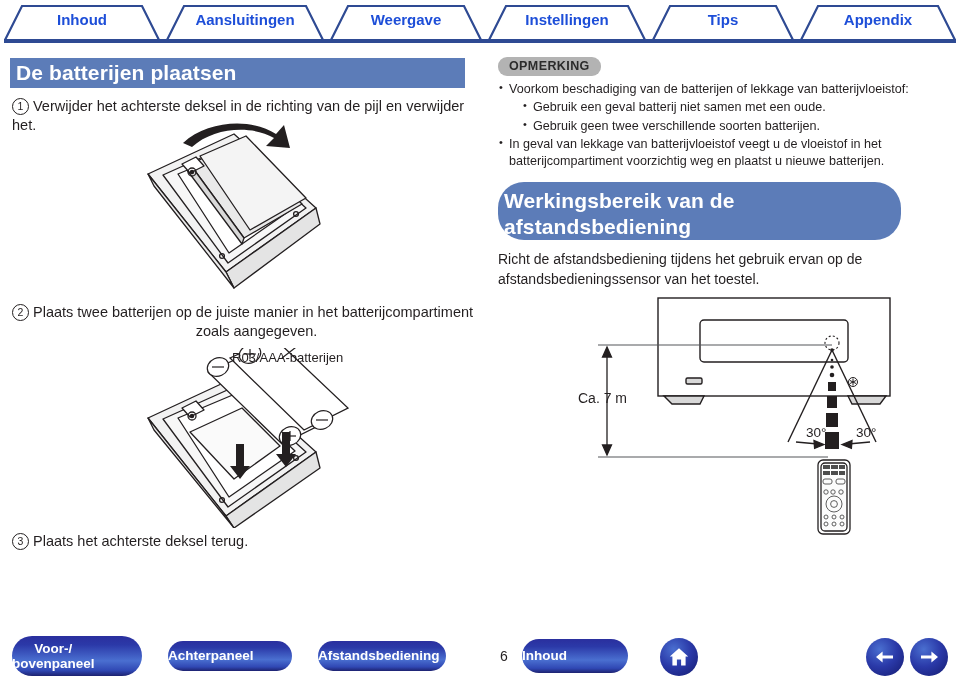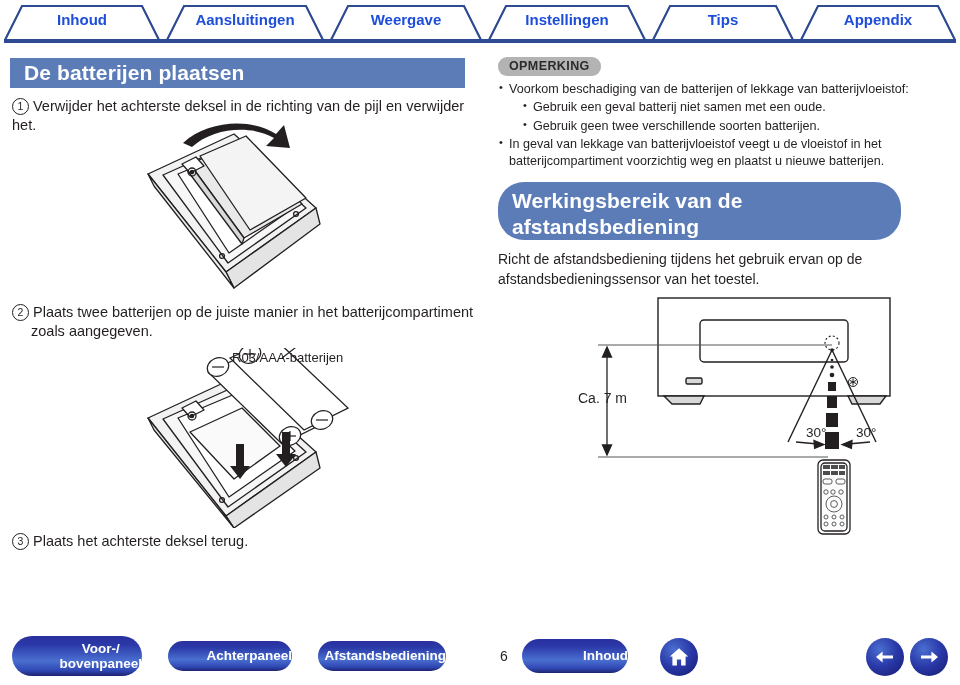--- a/index.html
+++ b/index.html
@@ -36,21 +36,21 @@
   
   .heading-bar {
     position: absolute;
     background: #5c7cb8;
     color: #ffffff;
     font-size: 21px;
     font-weight: bold;
     letter-spacing: 0.1px;
     display: flex;
     align-items: center;
-    padding-left: 14px;
+    padding-left: 6px;
     box-sizing: border-box;
   }
   .heading-bar.two-line {
     display: block;
     padding-top: 6px;
     line-height: 1.22;
   }
 
   
   .step {
@@ -66,20 +66,21 @@
     font-size: 10.5px;
     line-height: 15px;
     text-align: center;
     vertical-align: 1px;
     margin-right: 4px;
   }
   .step-text { display: inline; }
   .step-indent {
     display: block;
     margin-left: 19px;
+    text-align: center;
   }
 
   
   #note-block {
     position: absolute;
     left: 498px; top: 56px;
     width: 455px;
   }
   .note-badge {
     display: inline-block;
@@ -140,21 +141,21 @@
   }
   .pill {
     position: absolute;
     border-radius: 22px;
     background: linear-gradient(to bottom, #2a2f9e 0%, #2b39a8 22%, #4a6fd0 62%, #3048b4 86%, #1d2270 100%);
     color: #ffffff;
     font-size: 13.5px;
     font-weight: bold;
     display: flex;
     align-items: center;
-    justify-content: flex-end;
+    justify-content: flex-start;
     text-align: center;
     line-height: 1.12;
     box-sizing: border-box;
   }
   .circle-btn {
     position: absolute;
     border-radius: 50%;
     background: radial-gradient(circle at 36% 30%, #4a6fd0 0%, #2a39a8 48%, #141a6e 100%);
     display: flex;
     align-items: center;

